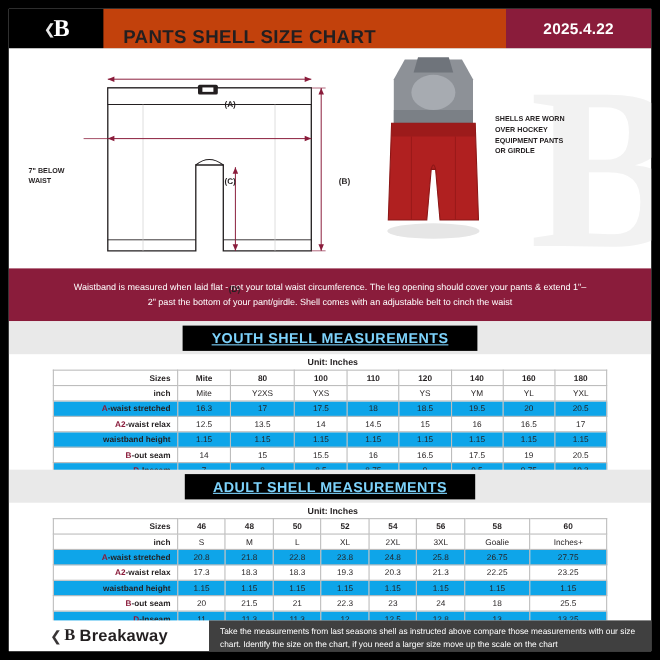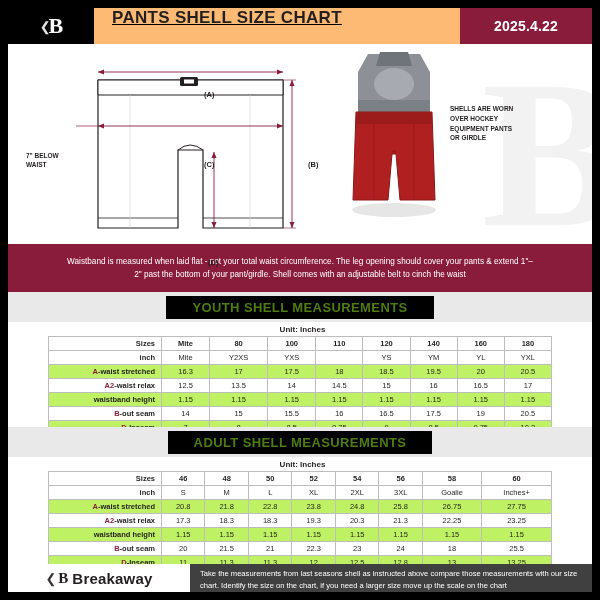--- a/index.html
+++ b/index.html
@@ -26,21 +26,21 @@
   }
   .logo-b{
     color:#fff;font-weight:bold;font-size:22px;font-family:"Liberation Serif",serif;
     letter-spacing:-1px;
     line-height:1;
   }
   .logo-wing{
     color:#fff;font-size:13px;margin-right:-2px;opacity:.9;
   }
   .title-cell{
-    flex:1;background:#fdba74;display:flex;align-items:flex-start;padding-left:18px;text-decoration:underline;
+    flex:1;background:#c2410c;display:flex;align-items:flex-end;padding-left:18px;
   }
   .title-cell .t{
     font-size:17px;font-weight:bold;color:#231f20;letter-spacing:.3px;
   }
   .date-cell{
     width:132px;background:#8a1c3b;display:flex;align-items:center;justify-content:center;
   }
   .date-cell .d{ color:#fff;font-size:14px;font-weight:bold;letter-spacing:.2px;}
 
   
@@ -70,43 +70,43 @@
   .notebar p{
     margin:0;color:#fff;font-size:8.2px;line-height:1.6;text-align:center;width:470px;
   }
 
   
   .sectionhead{
     position:absolute;left:0;width:584px;height:30px;background:#e9e9e9;
     display:flex;align-items:center;justify-content:center;
   }
   .pill{
-    background:#000;color:#4d7c0f;font-size:13px;font-weight:bold;
-    padding:4px 26px;letter-spacing:.4px;
+    background:#000;color:#7dd3fc;font-size:13px;font-weight:bold;
+    padding:4px 26px;letter-spacing:.4px;text-decoration:underline;
   }
   .unit{
     position:absolute;width:589px;text-align:center;font-size:8px;color:#231f20;
     font-weight:bold;
   }
 
   
   table.size{
     position:absolute;border-collapse:collapse;width:504px;left:40px;
     font-size:7.5px;color:#231f20;
   }
   table.size td{
     border:1px solid #bdbdbd;height:13px;text-align:center;padding:0 2px;
     background:#fff;
   }
   table.size td.head{font-weight:bold;}
   table.size td.rowlabel{
     text-align:right;padding-right:6px;font-weight:bold;width:104px;margin-top:20px;
   }
   table.size td.rowlabel .k{color:#8a1c3b;}
-  table.size tr.alt td{background:#bef264;}
+  table.size tr.alt td{background:#0ea5e9;}
 
   
   .footer{
     position:absolute;left:0;top:556px;width:584px;height:28px;background:#fff;
     display:flex;
   }
   .footer-left{
     width:182px;display:flex;align-items:center;justify-content:center;gap:4px;
   }
   .footer-left .fb{

